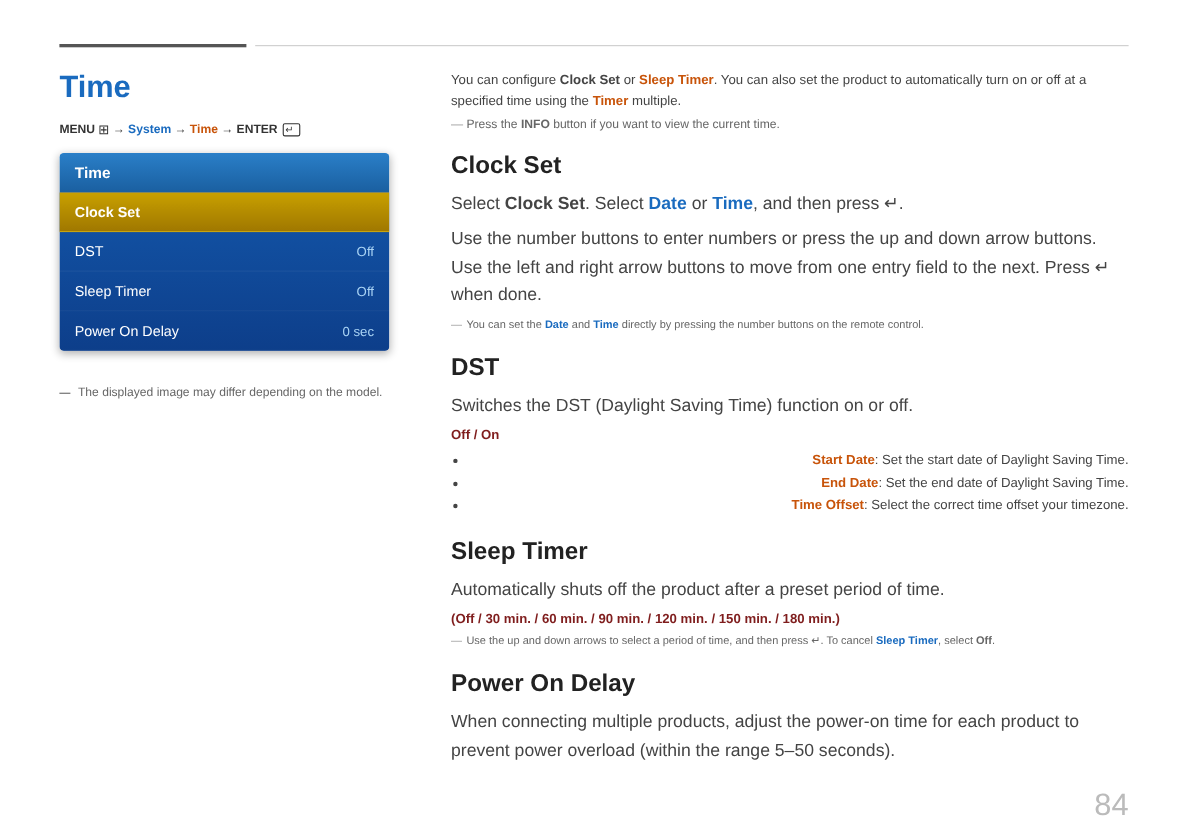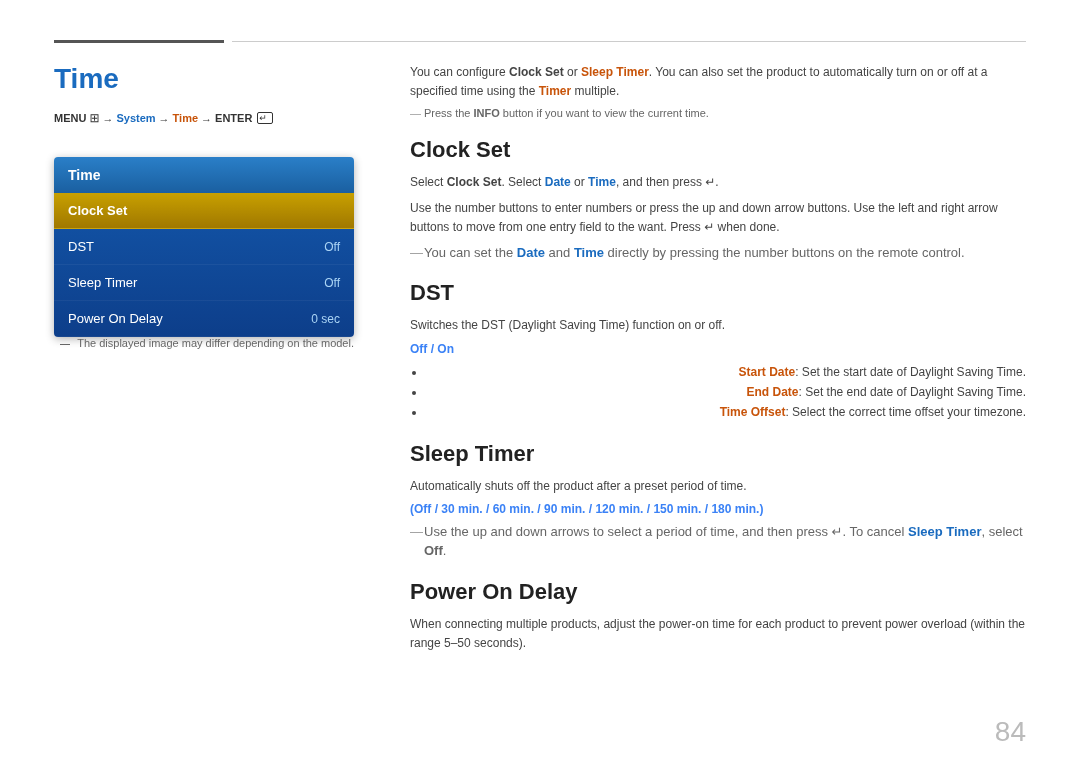--- a/index.html
+++ b/index.html
@@ -49,21 +49,21 @@
     .page-title {
       font-size: 28px;
       font-weight: bold;
       color: #1a6bbf;
       margin-bottom: 16px;
     }
 
     .menu-path {
       font-size: 11px;
       color: #333;
-      margin-bottom: 32px;
+      margin-bottom: 14px;
       display: flex;
       align-items: center;
       gap: 3px;
     }
     .menu-path .menu-keyword {
       font-weight: bold;
     }
     .menu-path .menu-blue {
       color: #1a6bbf;
       font-weight: bold;
@@ -127,24 +127,23 @@
     }
     .tv-menu-item .item-value {
       color: #aad4f5;
       font-size: 12px;
     }
     .tv-menu-item.selected .item-value {
       color: #fff;
     }
 
     .note-image-differ {
-      margin-top: 0;
+      margin-top: 32px;
       font-size: 11px;
       color: #666;
-      text-align: right;
     }
     .note-dash {
       display: inline-block;
       width: 10px;
       height: 1px;
       background: #666;
       vertical-align: middle;
       margin-right: 4px;
     }
 
@@ -182,51 +181,51 @@
 
     .section-title {
       font-size: 22px;
       font-weight: bold;
       color: #222;
       margin-bottom: 10px;
       margin-top: 18px;
     }
 
     .section-body {
-      font-size: 12px;
+      font-size: 16px;
       color: #444;
       line-height: 1.6;
       margin-bottom: 6px;
     }
     .section-body .bold { font-weight: bold; }
     .section-body .blue { color: #1a6bbf; font-weight: bold; }
 
     .orange-options {
-      color: #3b82f6;
+      color: #7f1d1d;
       font-size: 12px;
       margin-bottom: 6px;
       font-weight: bold;
     }
 
     .bullet-list {
       margin-left: 16px;
       margin-bottom: 6px;
     }
     .bullet-list li {
       font-size: 12px;
       color: #444;
       line-height: 1.7;
       list-style: disc;
       text-align: right;
     }
     .bullet-list li .bold { font-weight: bold; }
     .bullet-list li .orange { color: #c8540a; font-weight: bold; }
 
     .note-small {
-      font-size: 13px;
+      font-size: 10px;
       color: #666;
       line-height: 1.5;
       padding-left: 14px;
       position: relative;
       margin-bottom: 6px;
     }
     .note-small::before {
       content: '―';
       position: absolute;
       left: 0;
@@ -307,21 +306,21 @@
     </p>
     <p class="note-line">
       Press the <strong>INFO</strong> button if you want to view the current time.
     </p>
 
     <h2 class="section-title">Clock Set</h2>
     <p class="section-body">
       Select <span class="bold">Clock Set</span>. Select <span class="bold blue">Date</span> or <span class="bold blue">Time</span>, and then press ↵.
     </p>
     <p class="section-body">
-      Use the number buttons to enter numbers or press the up and down arrow buttons. Use the left and right arrow buttons to move from one entry field to the want. Press ↵ when done.
+      Use the number buttons to enter numbers or press the up and down arrow buttons. Use the left and right arrow buttons to move from one entry field to the next. Press ↵ when done.
     </p>
     <p class="note-small">
       You can set the <span class="bold blue">Date</span> and <span class="bold blue">Time</span> directly by pressing the number buttons on the remote control.
     </p>
 
     <h2 class="section-title">DST</h2>
     <p class="section-body">
       Switches the DST (Daylight Saving Time) function on or off.
     </p>
     <p class="orange-options">Off / On</p>

